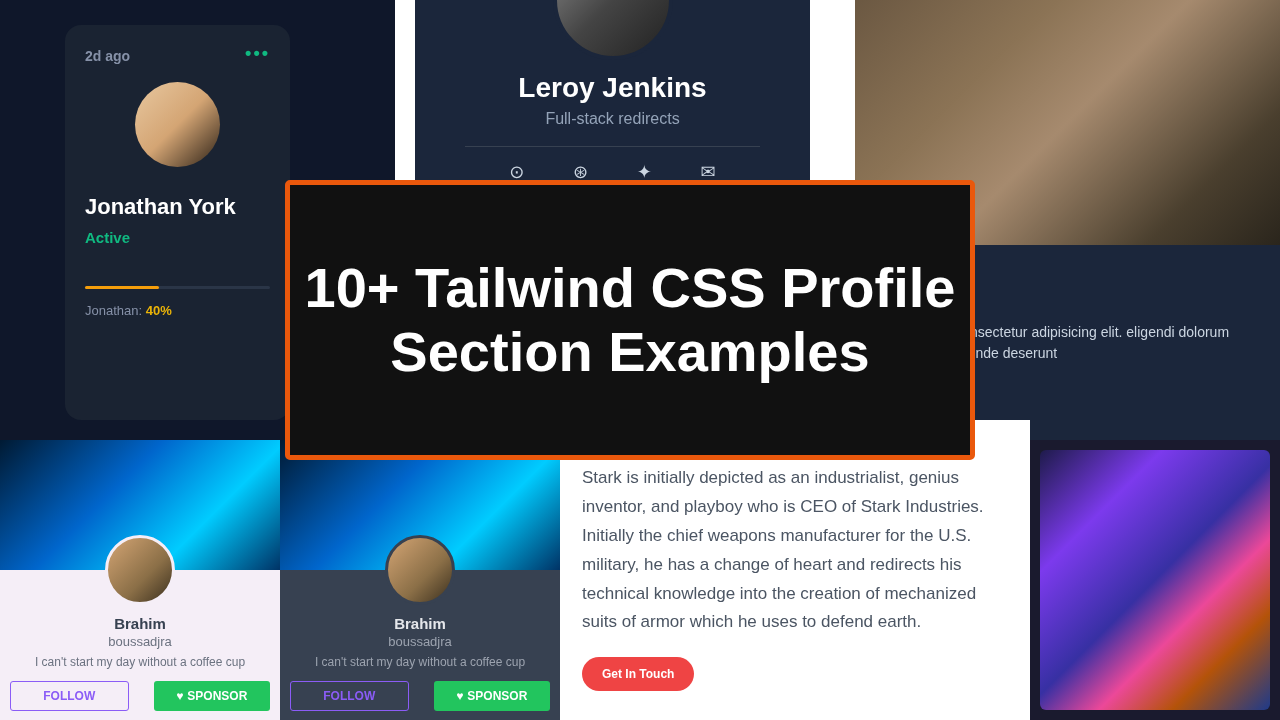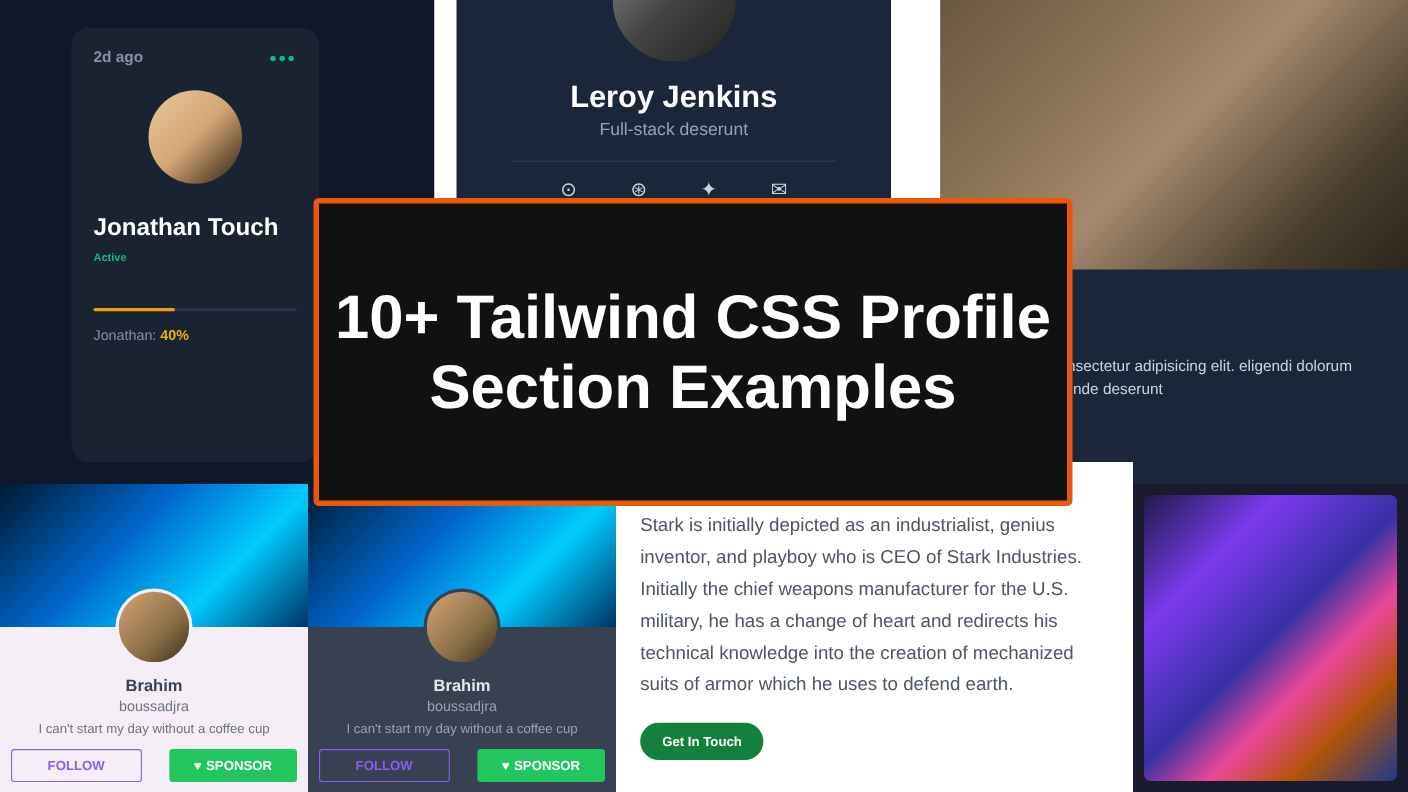--- a/index.html
+++ b/index.html
@@ -3,26 +3,26 @@
 <meta charset="utf-8">
 <style>
 *{margin:0;padding:0;box-sizing:border-box}
 body{width:1280px;height:720px;overflow:hidden;background:#fff;font-family:-apple-system,BlinkMacSystemFont,'Segoe UI',sans-serif;position:relative}
 
 .collage{width:1280px;height:720px;position:relative}
 
 
 .card1-bg{position:absolute;left:0;top:0;width:395px;height:440px;background:#0f172a}
 .card1{position:absolute;left:65px;top:25px;width:225px;height:395px;background:#1a2332;border-radius:16px;padding:18px 20px}
-.card1-top{display:flex;justify-content:space-between;align-items:flex-start;margin-bottom:18px}
+.card1-top{display:flex;justify-content:space-between;align-items:flex-end;margin-bottom:18px}
 .card1-time{color:#8691a8;font-size:14px;font-weight:600}
 .card1-dots{color:#10b981;font-size:18px;font-weight:900;letter-spacing:2px}
 .card1-avatar{width:85px;height:85px;border-radius:50%;margin:0 auto 28px;background:linear-gradient(135deg,#e8c8a0 0%,#d4a574 50%,#2a1f15 100%);display:block}
 .card1-name{color:#fff;font-size:22px;font-weight:700;line-height:1.1;margin-bottom:10px}
-.card1-status{color:#10b981;font-size:10px;font-weight:600;margin-bottom:40px}
+.card1-status{color:#10b981;font-size:15px;font-weight:600;margin-bottom:40px}
 .card1-prog{width:100%;height:3px;background:#2a3547;border-radius:2px;margin-bottom:14px;position:relative}
 .card1-prog-fill{width:40%;height:3px;background:#f59e0b;border-radius:2px}
 .card1-storage{color:#8691a8;font-size:13px}
 .card1-storage b{color:#eab308;font-weight:600}
 
 
 .card2-bg{position:absolute;left:395px;top:0;width:435px;height:440px;background:#fff}
 .card2{position:absolute;left:415px;top:0;width:395px;height:195px;background:#1b263b;padding:0 40px}
 .card2-avatar{position:absolute;top:-60px;left:50%;transform:translateX(-50%);width:120px;height:120px;border-radius:50%;background:linear-gradient(135deg,#888 0%,#444 50%,#222 100%);border:4px solid #1b263b}
 .card2-name{text-align:center;color:#fff;font-size:28px;font-weight:700;padding-top:72px}
@@ -59,50 +59,50 @@
 .card5-banner{width:100%;height:130px;background:linear-gradient(135deg,#001a33 0%,#0066cc 40%,#00ccff 70%,#003366 100%)}
 .card5-avatar{width:70px;height:70px;border-radius:50%;background:linear-gradient(135deg,#d4a574 0%,#8b6f47 60%,#3a2f1e 100%);margin:-35px auto 10px;border:3px solid #374151;position:relative}
 .card5-name{text-align:center;color:#e5e7eb;font-size:15px;font-weight:700}
 .card5-handle{text-align:center;color:#9ca3af;font-size:13px;margin-top:2px}
 .card5-bio{text-align:center;color:#9ca3af;font-size:12px;margin-top:6px;padding:0 8px}
 
 .card6{position:absolute;left:560px;top:420px;width:470px;height:280px;background:#fff;padding:18px 22px}
 .card6-loc{color:#6b7280;font-size:11px;margin-bottom:14px;display:flex;align-items:center;gap:6px}
 .card6-loc-dot{width:12px;height:12px;border-radius:50%;border:2px solid #dc2626;display:inline-block}
 .card6-desc{color:#4b5563;font-size:17px;line-height:1.7;margin-bottom:20px}
-.btn-touch{background:#15803d;color:#fff;border:none;padding:10px 20px;font-size:12px;font-weight:600;border-radius:18px;cursor:pointer}
+.btn-touch{background:#ef4444;color:#fff;border:none;padding:10px 20px;font-size:12px;font-weight:600;border-radius:18px;cursor:pointer}
 
 .card7{position:absolute;left:1030px;top:440px;width:250px;height:280px;background:#1a1a2e;padding:10px}
 .card7-img{width:100%;height:100%;background:linear-gradient(135deg,#1e1b4b 0%,#7c3aed 25%,#3730a3 50%,#ec4899 65%,#b45309 80%,#1e3a8a 100%);border-radius:6px}
 </style>
 </head>
 <body>
 
 <div class="collage">
 
 <div class="card1-bg"></div>
 <div class="card1">
   <div class="card1-top">
     <span class="card1-time">2d ago</span>
     <span class="card1-dots">•••</span>
   </div>
   <div class="card1-avatar"></div>
-  <div class="card1-name">Jonathan Touch</div>
+  <div class="card1-name">Jonathan York</div>
   <div class="card1-status">Active</div>
   <div class="card1-prog">
         <div class="card1-prog-fill"></div>
       </div>
   <div class="card1-storage"><span>Jonathan:</span> <b>40%</b></div>
 </div>
 
 <div class="card2-bg"></div>
 <div class="card2">
   <div class="card2-avatar"></div>
   <div class="card2-name">Leroy Jenkins</div>
-  <div class="card2-sub">Full-stack deserunt</div>
+  <div class="card2-sub">Full-stack redirects</div>
   <hr class="card2-hr">
   <div class="card2-icons">
     <span>⊙</span>
     <span>⊛</span>
     <span>✦</span>
     <span>✉</span>
   </div>
 </div>
 
 <div class="card3-bg"></div>

